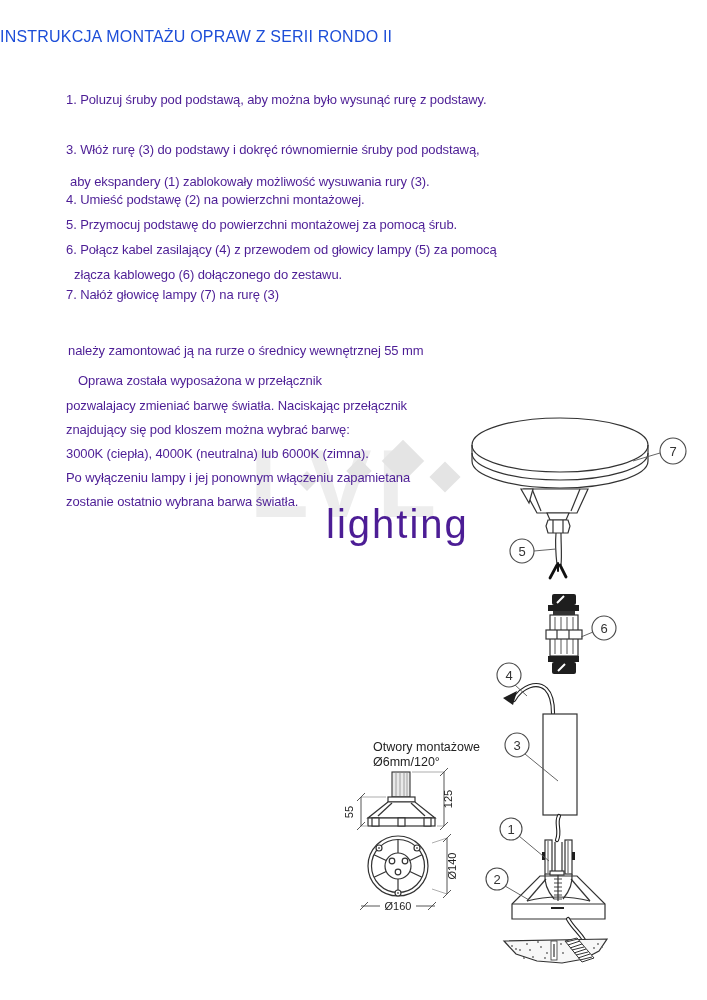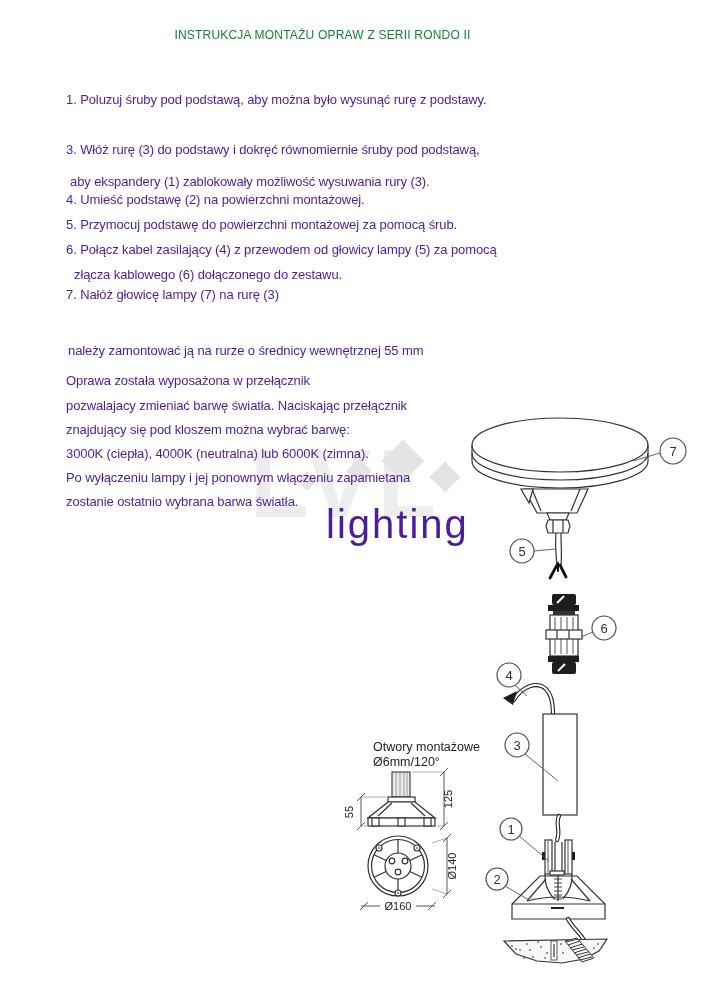--- a/index.html
+++ b/index.html
@@ -1,19 +1,19 @@
 <!DOCTYPE html>
 <html><head>
 <meta charset="utf-8">
 <style>
   html,body{margin:0;padding:0;background:#ffffff;}
   .doc{position:relative;width:707px;height:1000px;background:#fff;overflow:hidden;
        font-family:"Liberation Sans",sans-serif;color:#1a1a1a;}
-  .title{position:absolute;top:28px;left:0;width:645px;text-align:center;
-         font-size:12px;color:#15803d;letter-spacing:.2px;white-space:nowrap;z-index:2;}
+  .title{position:absolute;top:28px;left:0;width:645px;
+         font-size:16px;color:#1d4ed8;letter-spacing:.2px;white-space:nowrap;z-index:2;}
   .tl{position:absolute;font-size:13px;color:#4c1d95;white-space:nowrap;z-index:2;letter-spacing:-0.1px;}
   .wm{position:absolute;inset:0;z-index:1;}
   .wm-lvl{position:absolute;left:250px;top:436px;font-size:96px;font-weight:bold;
           color:#ededed;letter-spacing:6px;line-height:1;text-align:right;}
   .wm-lighting{position:absolute;left:326px;top:504px;font-size:40px;color:#4c1d95;
                letter-spacing:2px;line-height:1;}
   .gem{position:absolute;background:#e4e4e4;transform:rotate(45deg);}
   .diagram{position:absolute;left:0;top:0;z-index:3;}
   .ln{stroke:#333;fill:none;stroke-width:1.2;}
   .fw{fill:#fff;stroke:#333;stroke-width:1.2;}
@@ -50,21 +50,21 @@
   <div class="tl" style="top:142px;left:66px">3. Włóż rurę (3) do podstawy i dokręć równomiernie śruby pod podstawą,</div>
   <div class="tl" style="top:174px;left:70px">aby ekspandery (1) zablokowały możliwość wysuwania rury (3).</div>
   <div class="tl" style="top:192px;left:66px">4. Umieść podstawę (2) na powierzchni montażowej.</div>
   <div class="tl" style="top:217px;left:66px">5. Przymocuj podstawę do powierzchni montażowej za pomocą śrub.</div>
   <div class="tl" style="top:242px;left:66px">6. Połącz kabel zasilający (4) z przewodem od głowicy lampy (5) za pomocą</div>
   <div class="tl" style="top:267px;left:74px">złącza kablowego (6) dołączonego do zestawu.</div>
   <div class="tl" style="top:287px;left:66px">7. Nałóż głowicę lampy (7) na rurę (3)</div>
 
   <div class="tl" style="top:343px;left:68px">należy zamontować ją na rurze o średnicy wewnętrznej 55 mm</div>
 
-  <div class="tl" style="top:373px;left:66px">Oprawa została wyposażona w przełącznik</div>
+  <div class="tl" style="top:373px;left:78px">Oprawa została wyposażona w przełącznik</div>
   <div class="tl" style="top:398px;left:66px">pozwalajacy zmieniać barwę światła. Naciskając przełącznik</div>
   <div class="tl" style="top:422px;left:66px">znajdujący się pod kloszem można wybrać barwę:</div>
   <div class="tl" style="top:446px;left:66px">3000K (ciepła), 4000K (neutralna) lub 6000K (zimna).</div>
   <div class="tl" style="top:470px;left:66px">Po wyłączeniu lampy i jej ponownym włączeniu zapamietana</div>
   <div class="tl" style="top:494px;left:66px">zostanie ostatnio wybrana barwa światła.</div>
 
   <svg class="diagram" width="707" height="1000" viewBox="0 0 707 1000">
 
     <g>
       <path class="ln" d="M472,453 A88,27 0 0 0 648,453"></path>

